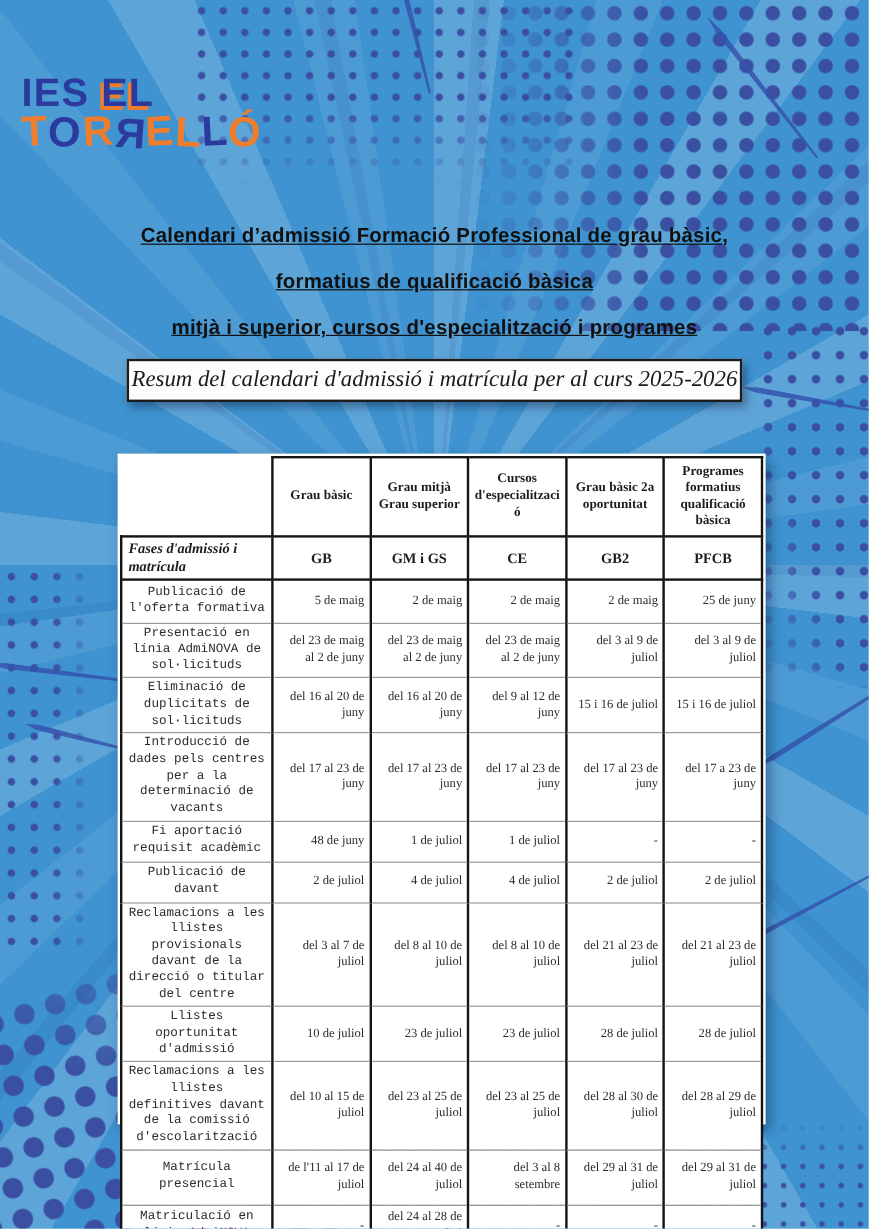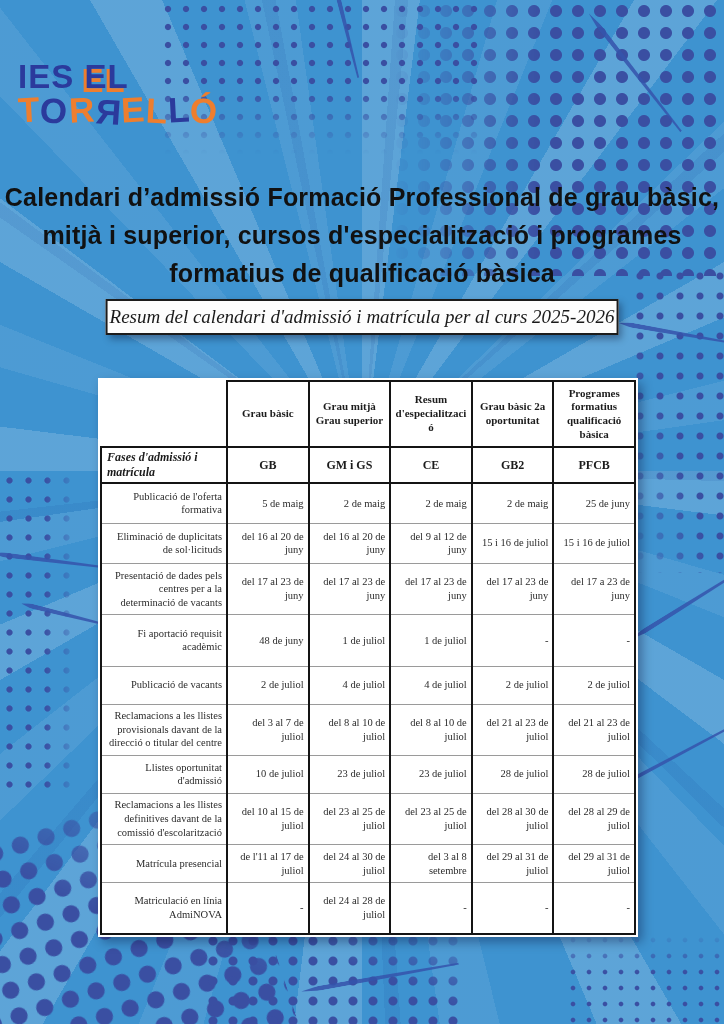--- a/index.html
+++ b/index.html
@@ -50,21 +50,21 @@
   .logo .l2{font-size:35px;margin-top:2px;}
   .logo .lt{display:inline-block;}
   .logo .lt.or{color:var(--logo-orange);}
   .logo .lt.nv{color:var(--logo-navy);}
   .logo .lt.flip{transform:scaleX(-1) translateY(2px);}
   .logo .l2 .lt:nth-child(odd){transform:rotate(-3deg);}
   .logo .l2 .lt:nth-child(even){transform:rotate(3deg) translateY(1px);}
   .logo .l2 .lt.flip{transform:scaleX(-1) rotate(-4deg) translateY(2px);}
   
   .title{position:absolute;top:178px;left:0;right:0;text-align:center;
-    color:var(--ink);font-weight:800;font-size:25px;line-height:38px;letter-spacing:.2px;}
+    color:var(--ink);font-weight:800;font-size:17px;line-height:38px;letter-spacing:.2px;text-decoration:underline;}
   
   .subtitle{position:absolute;top:299px;left:50%;transform:translateX(-50%);
     background:#fdfdfd;border:2px solid #1c1c1c;padding:5px 2px;white-space:nowrap;
     font-family:"Liberation Serif","DejaVu Serif",serif;font-style:italic;
     font-size:19px;color:#1a1a1a;box-shadow:3px 4px 7px rgba(0,0,30,.35);}
   
   .panel{position:absolute;left:98px;top:378px;width:540px;height:559px;
     background:#ffffff;padding:2px;box-sizing:border-box;box-shadow:4px 5px 10px rgba(0,0,40,.35);}
   table{width:100%;height:100%;border-collapse:collapse;table-layout:fixed;
     font-family:"Liberation Serif","DejaVu Serif",serif;color:#2b2b2b;}
@@ -73,21 +73,21 @@
     font-size:11px;font-weight:bold;line-height:1.25;padding:2px 3px;
     overflow-wrap:break-word;color:#1c1c1c;}
   thead tr.r-titles{height:66px;}
   thead tr.r-codes{height:34px;}
   thead tr.r-codes th{font-size:12px;}
   th.corner-empty{border:none;background:#fff;}
   th.corner-label{text-align:left;font-style:italic;font-size:11px;padding-left:5px;}
   tbody th,tbody td{border-left:2px solid var(--tbl-black);border-right:2px solid var(--tbl-black);
     border-top:1px solid var(--tbl-gray);border-bottom:1px solid var(--tbl-gray);
     font-size:10.5px;line-height:1.3;padding:2px 4px;background:#fff;overflow-wrap:break-word;}
-  tbody th{text-align:right;font-weight:normal;}
+  tbody th{text-align:center;font-weight:normal;font-family:Liberation Mono, monospace;}
   tbody td{text-align:right;}
   tbody tr:last-child th,tbody tr:last-child td{border-bottom:2px solid var(--tbl-black);}
   tbody tr:first-child th,tbody tr:first-child td{border-top:2px solid var(--tbl-black);}
   tbody tr{height:34px;}
   tbody tr:nth-child(1),tbody tr:nth-child(2),tbody tr:nth-child(11),tbody tr:nth-child(12){height:36px;}
   tbody tr:nth-child(4),tbody tr:nth-child(8),tbody tr:nth-child(10){height:46px;}
 </style>
 </head>
 <body>
 
@@ -113,42 +113,42 @@
   <div class="logo">
     <div class="l1">
       <span>IES</span>
       <span class="shadowed">EL</span>
     </div>
     <div class="l2"><span class="lt or">T</span><span class="lt nv">O</span><span class="lt or">R</span><span class="lt nv flip">R</span><span class="lt or">E</span><span class="lt or">L</span><span class="lt nv">L</span><span class="lt or">Ó</span></div>
   </div>
 
   <div class="title">
     <div>Calendari d’admissió Formació Professional de grau bàsic,</div>
+    <div>formatius de qualificació bàsica</div>
     <div>mitjà i superior, cursos d'especialització i programes</div>
-    <div>formatius de qualificació bàsica</div>
   </div>
 
   <div class="subtitle">Resum del calendari d'admissió i matrícula per al curs 2025-2026</div>
 
   <div class="panel">
     <table>
       <colgroup>
         <col class="c-label">
           <col>
           <col>
           <col>
           <col>
           <col>
       </colgroup>
       <thead>
         <tr class="r-titles">
           <th class="corner-empty"></th>
         <th>Grau bàsic</th>
             <th>Grau mitjà Grau superior</th>
-            <th>Resum d'especialització</th>
+            <th>Cursos d'especialització</th>
             <th>Grau bàsic 2a oportunitat</th>
             <th>Programes formatius qualificació bàsica</th>
           </tr>
         <tr class="r-codes">
           <th class="corner-label">Fases d'admissió i matrícula</th>
         <th>GB</th>
             <th>GM i GS</th>
             <th>CE</th>
             <th>GB2</th>
             <th>PFCB</th>
@@ -157,45 +157,53 @@
       <tbody>
           <tr>
             <th>Publicació de l'oferta formativa</th>
             <td>5 de maig</td>
             <td>2 de maig</td>
             <td>2 de maig</td>
             <td>2 de maig</td>
             <td>25 de juny</td>
           </tr>
           <tr>
+            <th>Presentació en línia AdmiNOVA de sol·licituds</th>
+            <td>del 23 de maig al 2 de juny</td>
+            <td>del 23 de maig al 2 de juny</td>
+            <td>del 23 de maig al 2 de juny</td>
+            <td>del 3 al 9 de juliol</td>
+            <td>del 3 al 9 de juliol</td>
+          </tr>
+          <tr>
             <th>Eliminació de duplicitats de sol·licituds</th>
             <td>del 16 al 20 de juny</td>
             <td>del 16 al 20 de juny</td>
             <td>del 9 al 12 de juny</td>
             <td>15 i 16 de juliol</td>
             <td>15 i 16 de juliol</td>
           </tr>
           <tr>
-            <th>Presentació de dades pels centres per a la determinació de vacants</th>
+            <th>Introducció de dades pels centres per a la determinació de vacants</th>
             <td>del 17 al 23 de juny</td>
             <td>del 17 al 23 de juny</td>
             <td>del 17 al 23 de juny</td>
             <td>del 17 al 23 de juny</td>
             <td>del 17 a 23 de juny</td>
           </tr>
           <tr>
             <th>Fi aportació requisit acadèmic</th>
             <td>48 de juny</td>
             <td>1 de juliol</td>
             <td>1 de juliol</td>
             <td>-</td>
             <td>-</td>
           </tr>
           <tr>
-            <th>Publicació de vacants</th>
+            <th>Publicació de davant</th>
             <td>2 de juliol</td>
             <td>4 de juliol</td>
             <td>4 de juliol</td>
             <td>2 de juliol</td>
             <td>2 de juliol</td>
           </tr>
           <tr>
             <th>Reclamacions a les llistes provisionals davant de la direcció o titular del centre</th>
             <td>del 3 al 7 de juliol</td>
             <td>del 8 al 10 de juliol</td>
@@ -215,21 +223,21 @@
             <th>Reclamacions a les llistes definitives davant de la comissió d'escolarització</th>
             <td>del 10 al 15 de juliol</td>
             <td>del 23 al 25 de juliol</td>
             <td>del 23 al 25 de juliol</td>
             <td>del 28 al 30 de juliol</td>
             <td>del 28 al 29 de juliol</td>
           </tr>
           <tr>
             <th>Matrícula presencial</th>
             <td>de l'11 al 17 de juliol</td>
-            <td>del 24 al 30 de juliol</td>
+            <td>del 24 al 40 de juliol</td>
             <td>del 3 al 8 setembre</td>
             <td>del 29 al 31 de juliol</td>
             <td>del 29 al 31 de juliol</td>
           </tr>
           <tr>
             <th>Matriculació en línia AdmiNOVA</th>
             <td>-</td>
             <td>del 24 al 28 de juliol</td>
             <td>-</td>
             <td>-</td>

